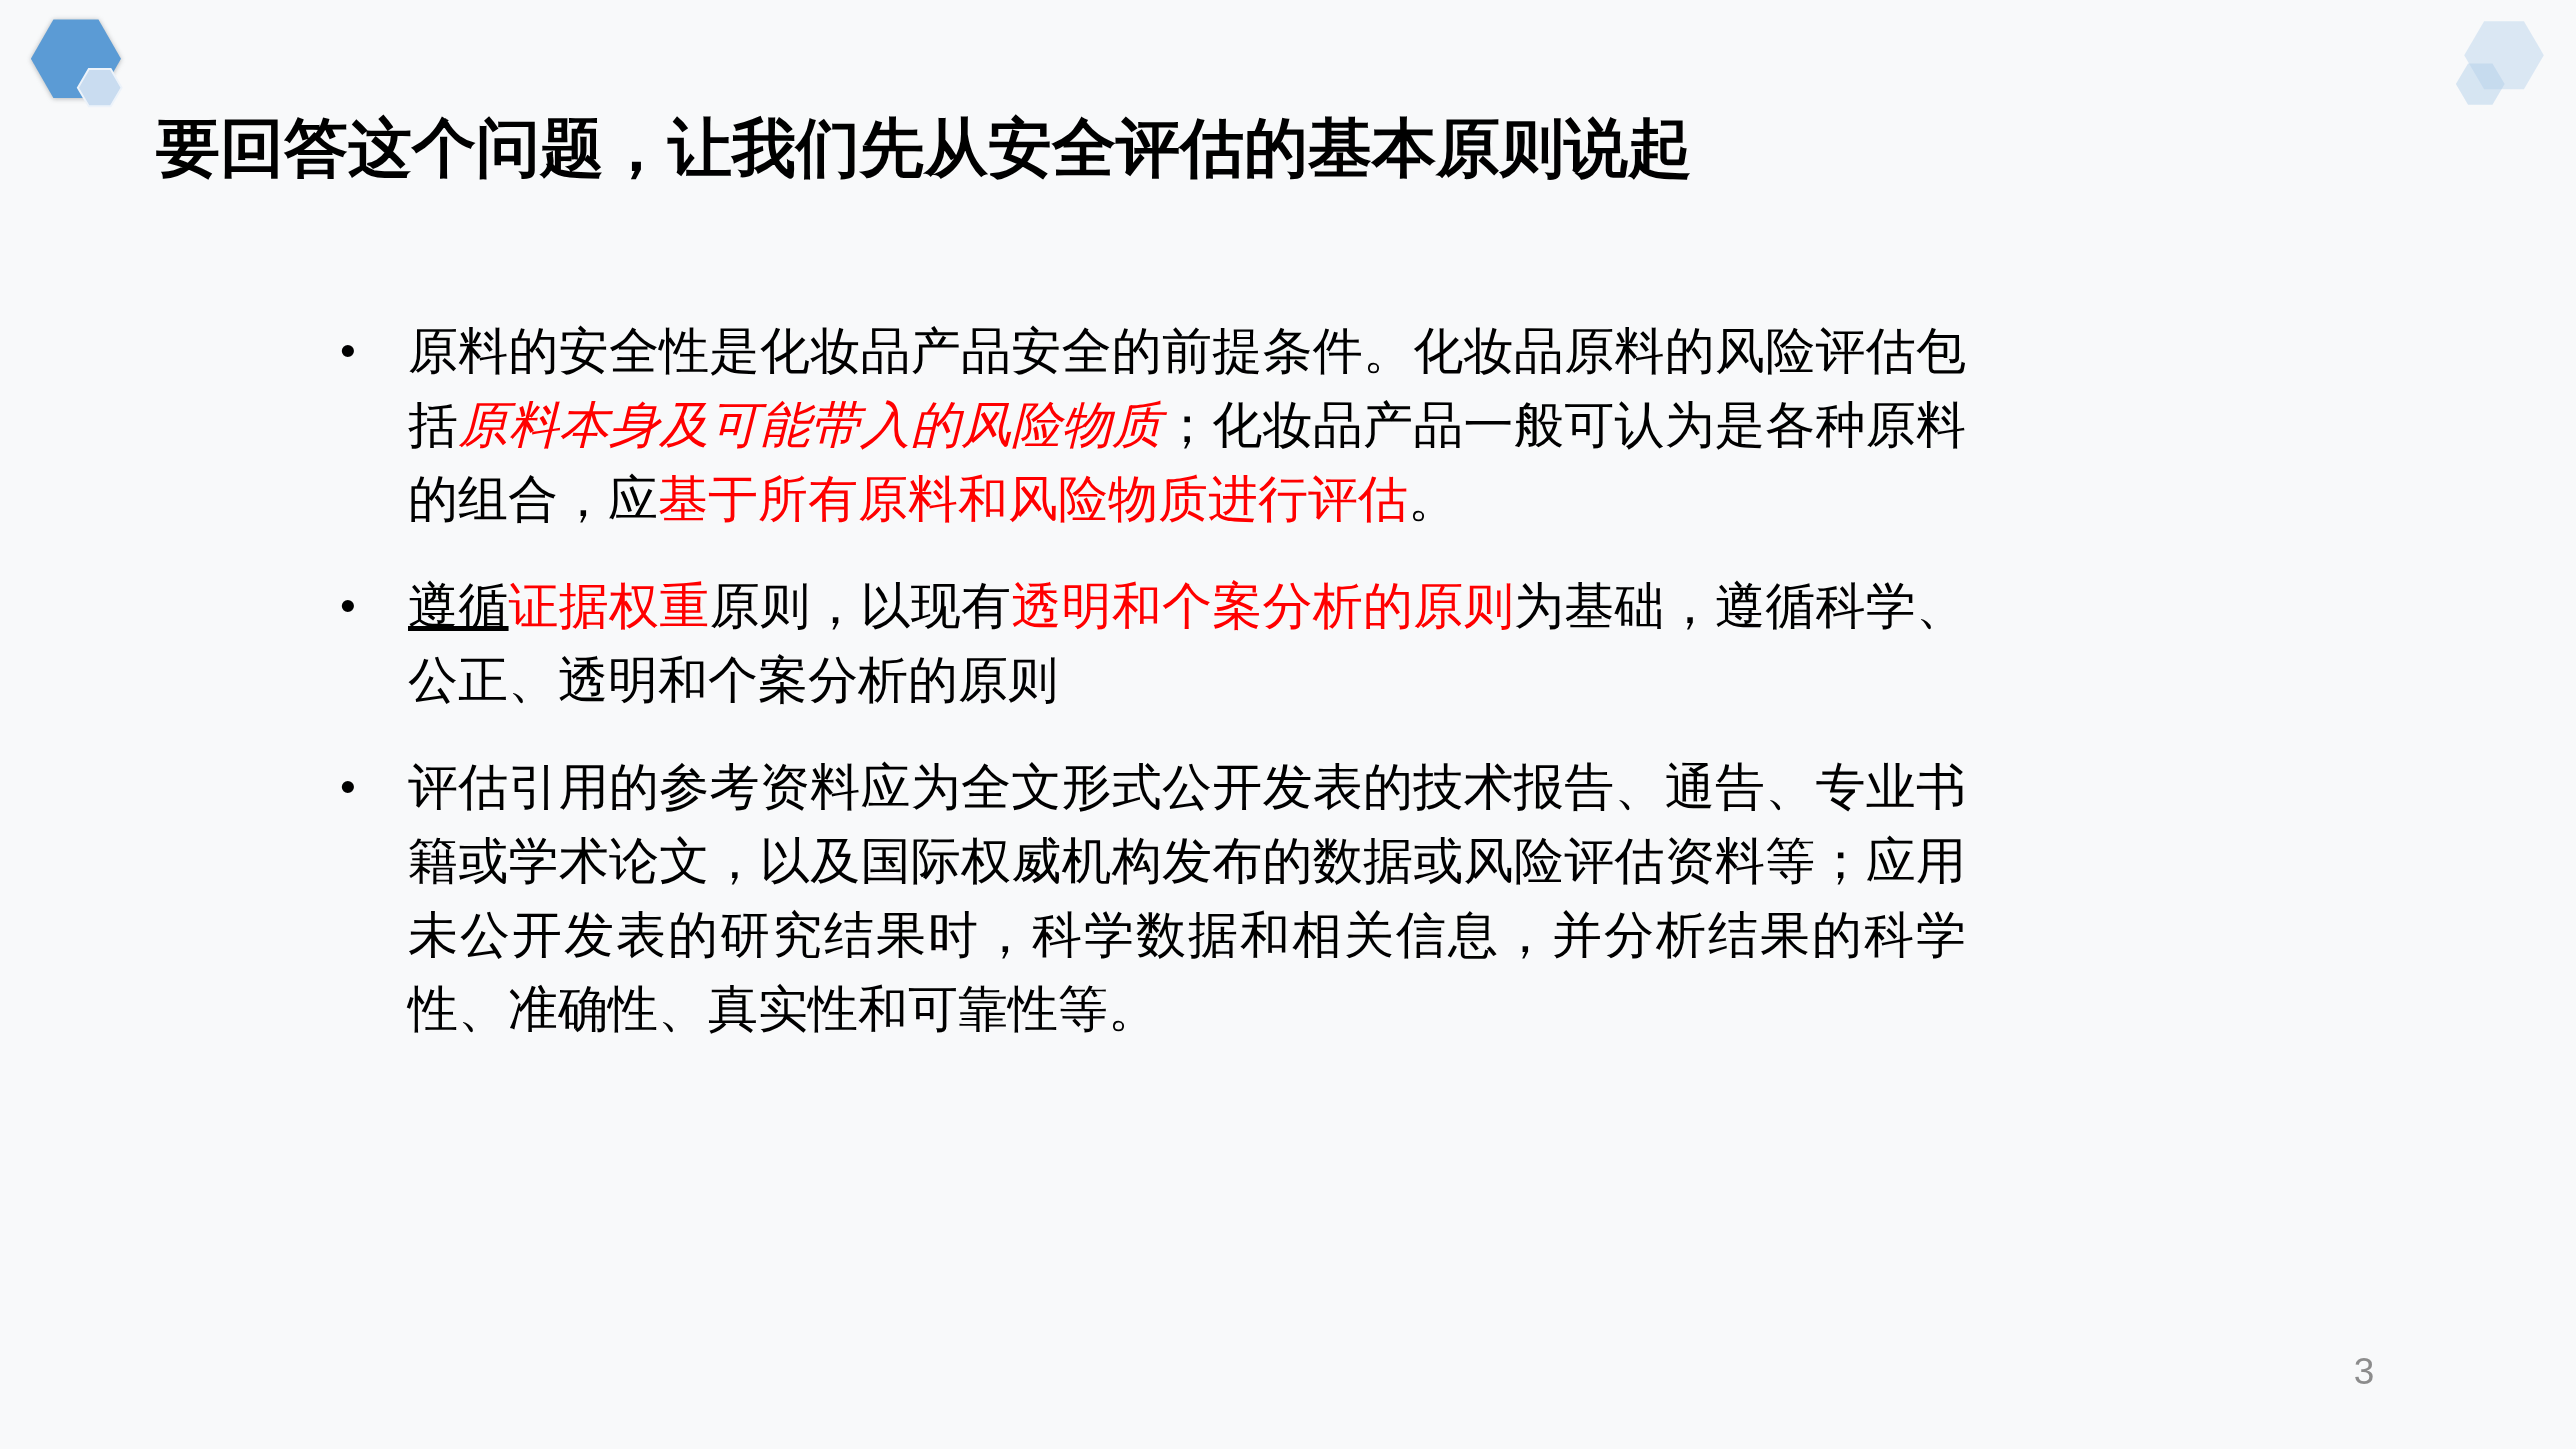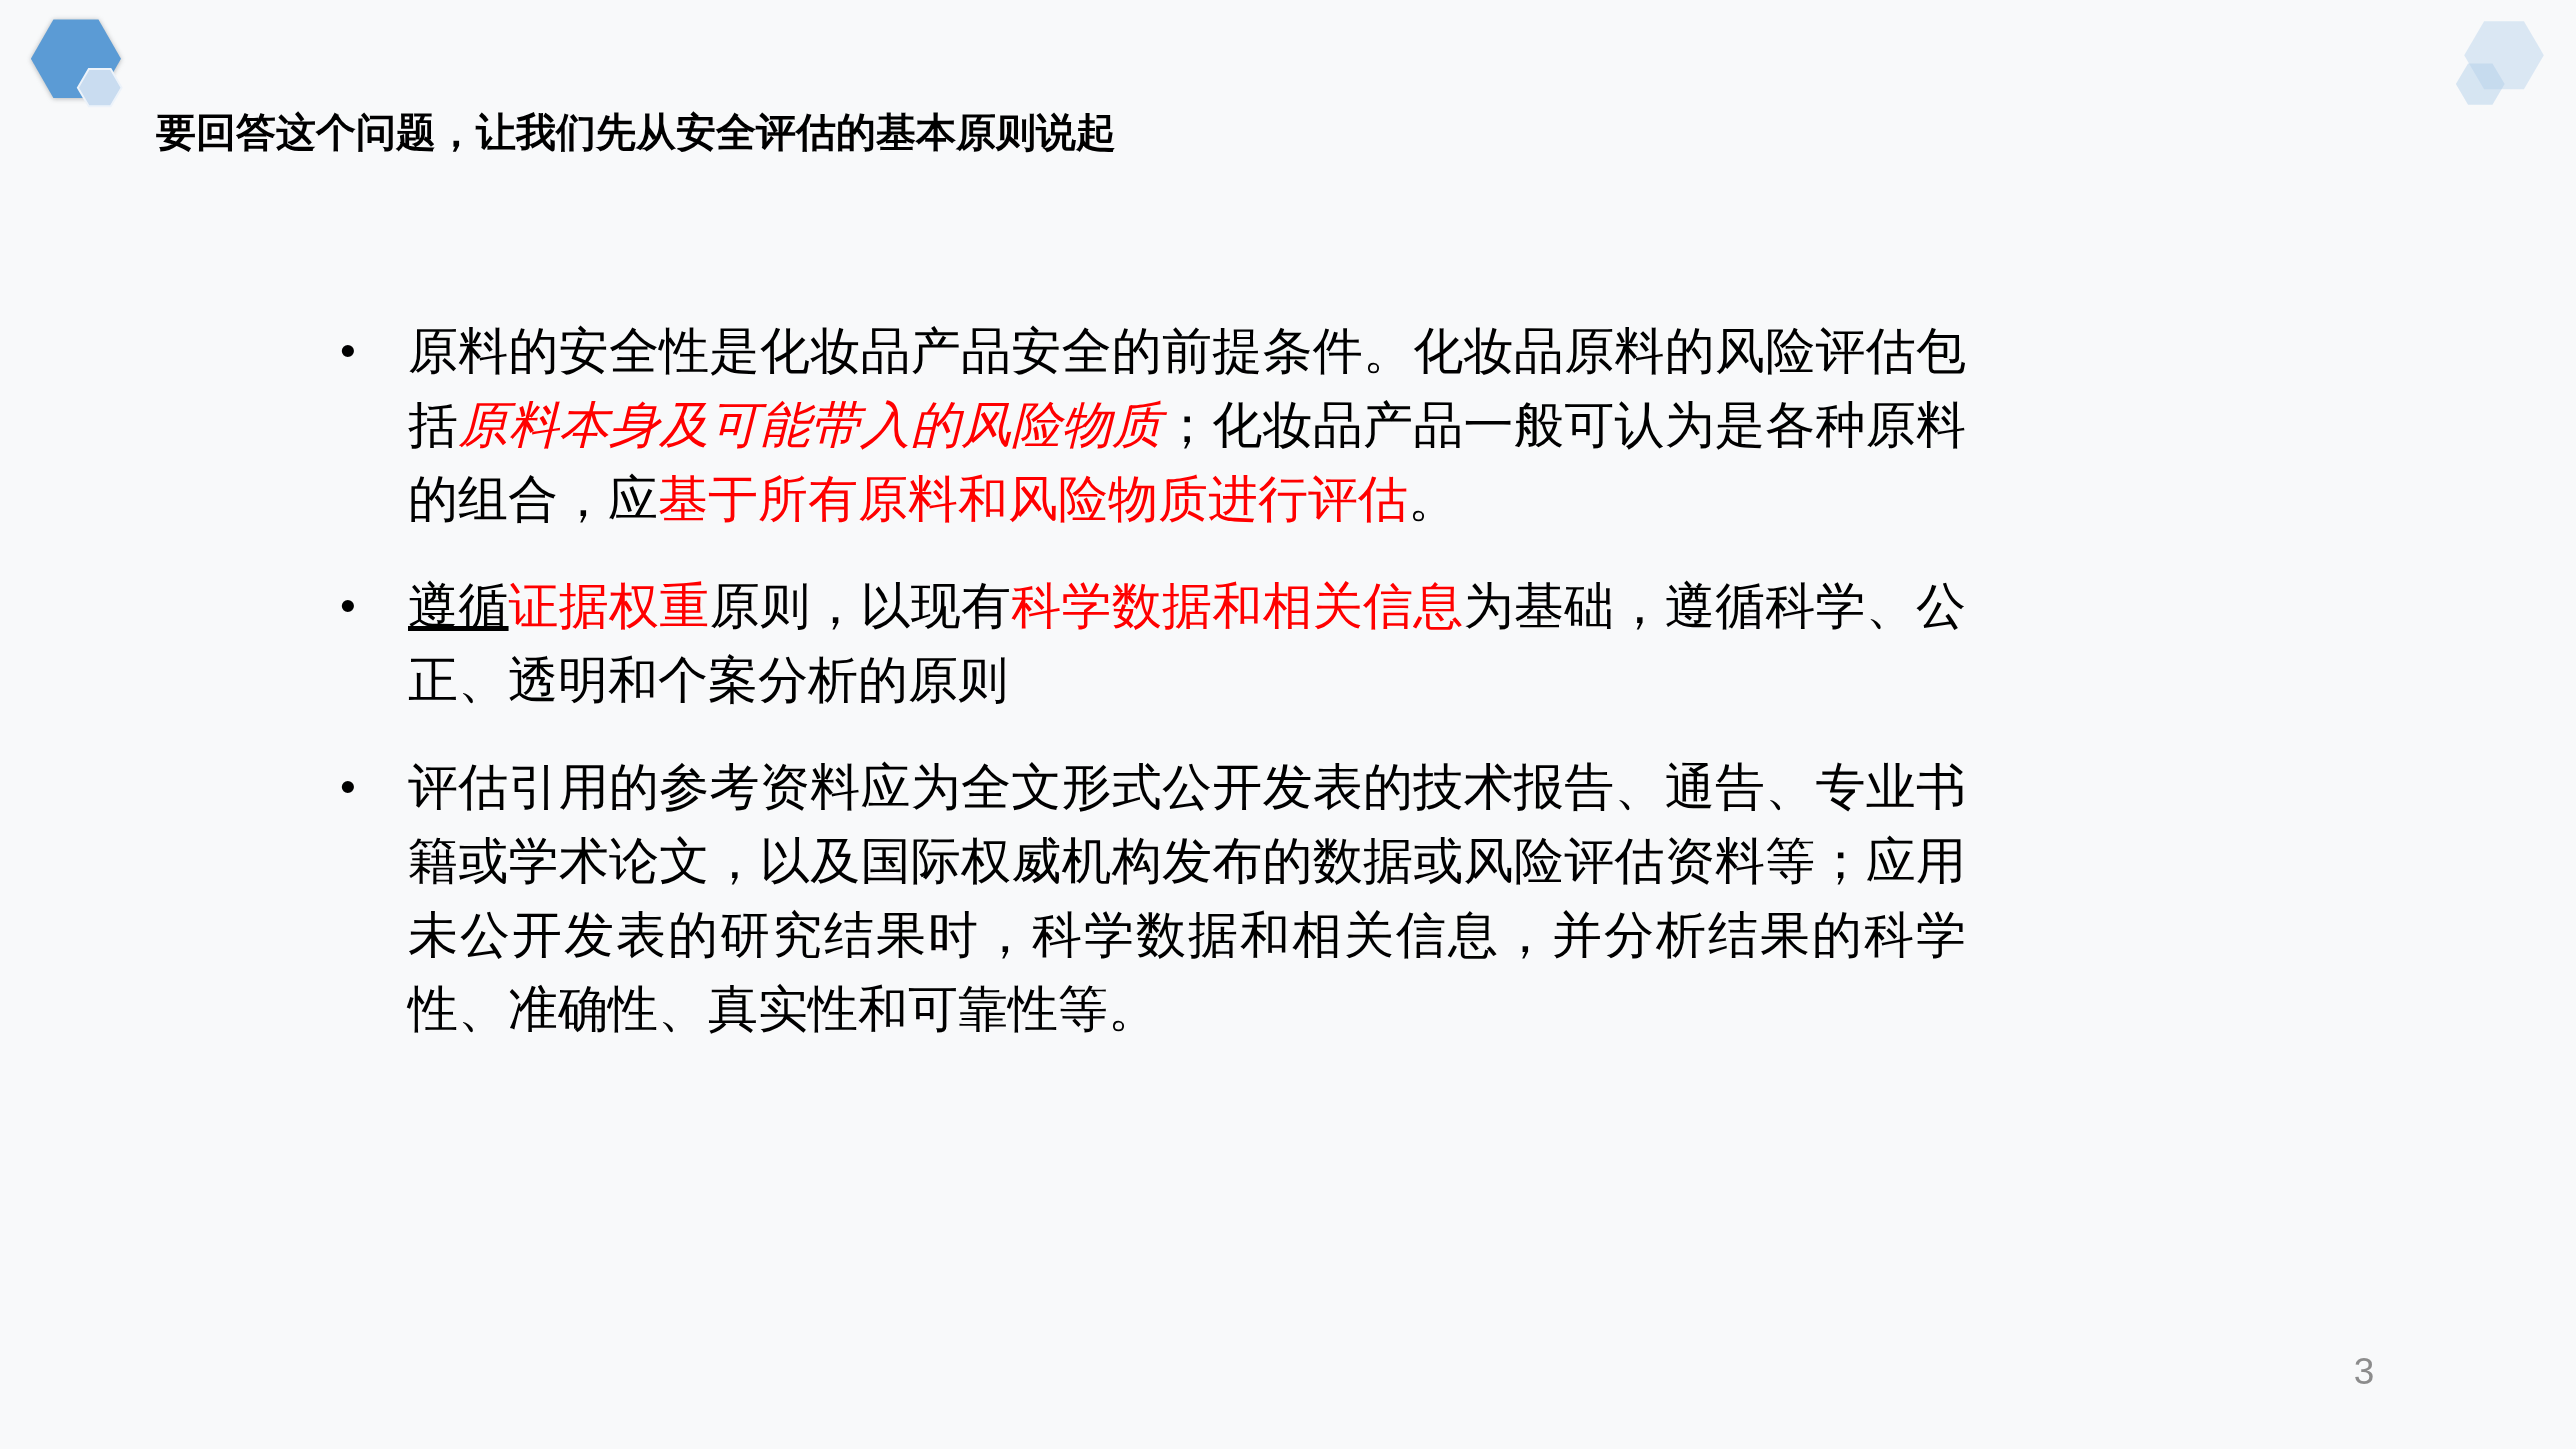--- a/index.html
+++ b/index.html
@@ -20,21 +20,21 @@
   }
   .deco-tl { left: 0; }
   .deco-tr { left: 2441px; }
   .hex-shadowed {
     filter: drop-shadow(0px 1px 4px rgba(90, 95, 100, 0.45));
   }
   .slide-title {
     position: absolute;
     left: 156px;
     top: 105px;
-    font-size: 40px;
+    font-size: 64px;
     font-weight: 700;
     color: #000000;
     white-space: nowrap;
     letter-spacing: 0;
   }
   .content {
     position: absolute;
     left: 340px;
     top: 314px;
     width: 1649px;
@@ -88,21 +88,21 @@
 
   <div class="content">
 
     <div class="bullet-item">
       <div class="bullet-marker">•</div>
       <div class="bullet-text"><span style="color: rgb(0, 0, 0);">原料的安全性是化妆品产品安全的前提条件。化妆品原料的风险评估包括</span><span style="color: rgb(255, 0, 0); font-style: italic;">原料本身及可能带入的风险物质</span><span style="color: rgb(0, 0, 0);">；化妆品产品一般可认为是各种原料的组合，应</span><span style="color: rgb(255, 0, 0); font-family: Liberation Serif, serif;">基于所有原料和风险物质进行评估</span><span style="color: rgb(0, 0, 0);">。</span></div>
     </div>
 
     <div class="bullet-item">
       <div class="bullet-marker">•</div>
-      <div class="bullet-text"><span style="color: rgb(0, 0, 0); text-decoration: underline;">遵循</span><span style="color: rgb(255, 0, 0); margin-top: 44px;">证据权重</span><span style="color: rgb(0, 0, 0);">原则，以现有</span><span style="color: rgb(255, 0, 0);">科学数据和相关信息</span><span style="color: rgb(0, 0, 0);">为基础，遵循科学、公正、透明和个案分析的原则</span></div>
+      <div class="bullet-text"><span style="color: rgb(0, 0, 0); text-decoration: underline;">遵循</span><span style="color: rgb(255, 0, 0); margin-top: 44px;">证据权重</span><span style="color: rgb(0, 0, 0);">原则，以现有</span><span style="color: rgb(255, 0, 0);">透明和个案分析的原则</span><span style="color: rgb(0, 0, 0);">为基础，遵循科学、公正、透明和个案分析的原则</span></div>
     </div>
 
     <div class="bullet-item">
       <div class="bullet-marker">•</div>
       <div class="bullet-text"><span style="color: rgb(0, 0, 0);">评估引用的参考资料应为全文形式公开发表的技术报告、通告、专业书籍或学术论文，以及国际权威机构发布的数据或风险评估资料等；应用未公开发表的研究结果时，科学数据和相关信息，并分析结果的科学性、准确性、真实性和可靠性等。</span></div>
     </div>
 
   </div>
 
   <div class="page-number" style="color: rgb(140, 140, 140);">3</div>

